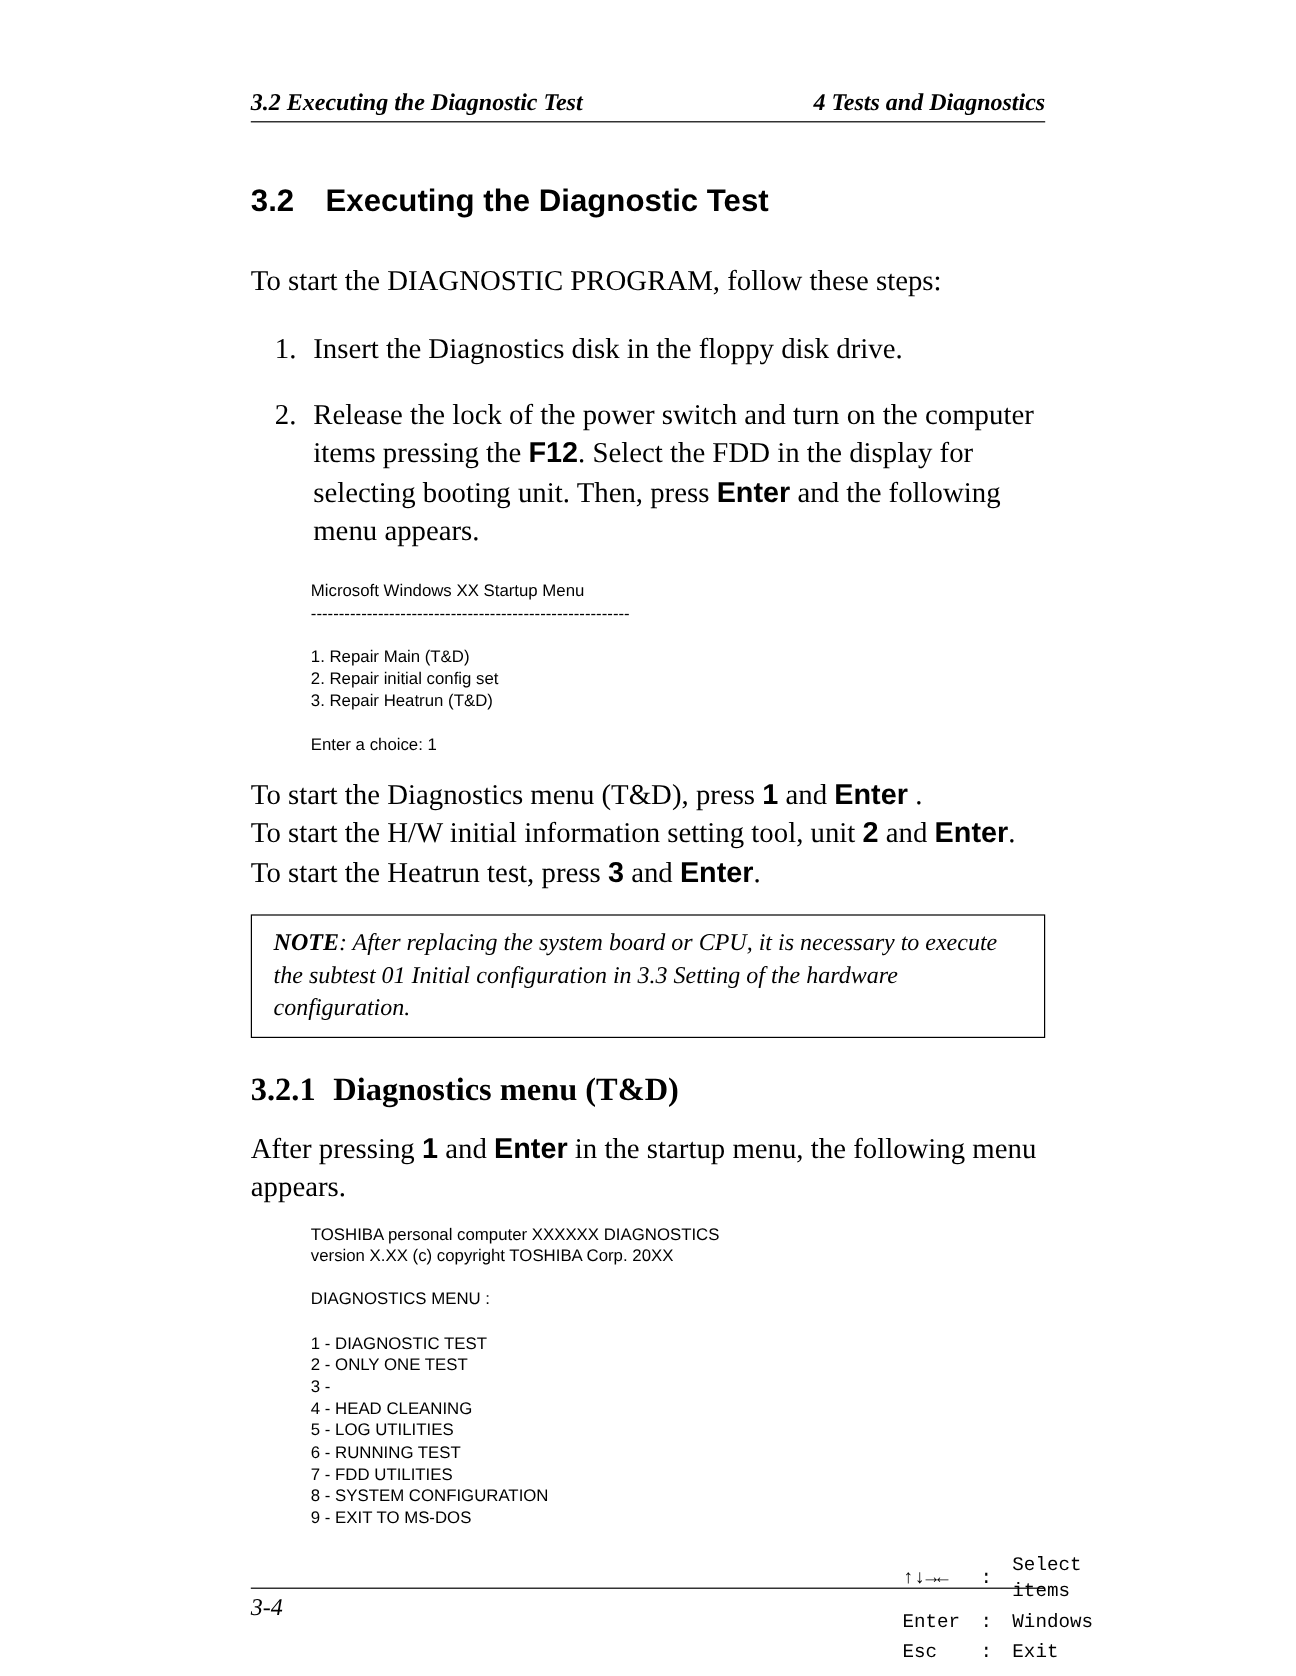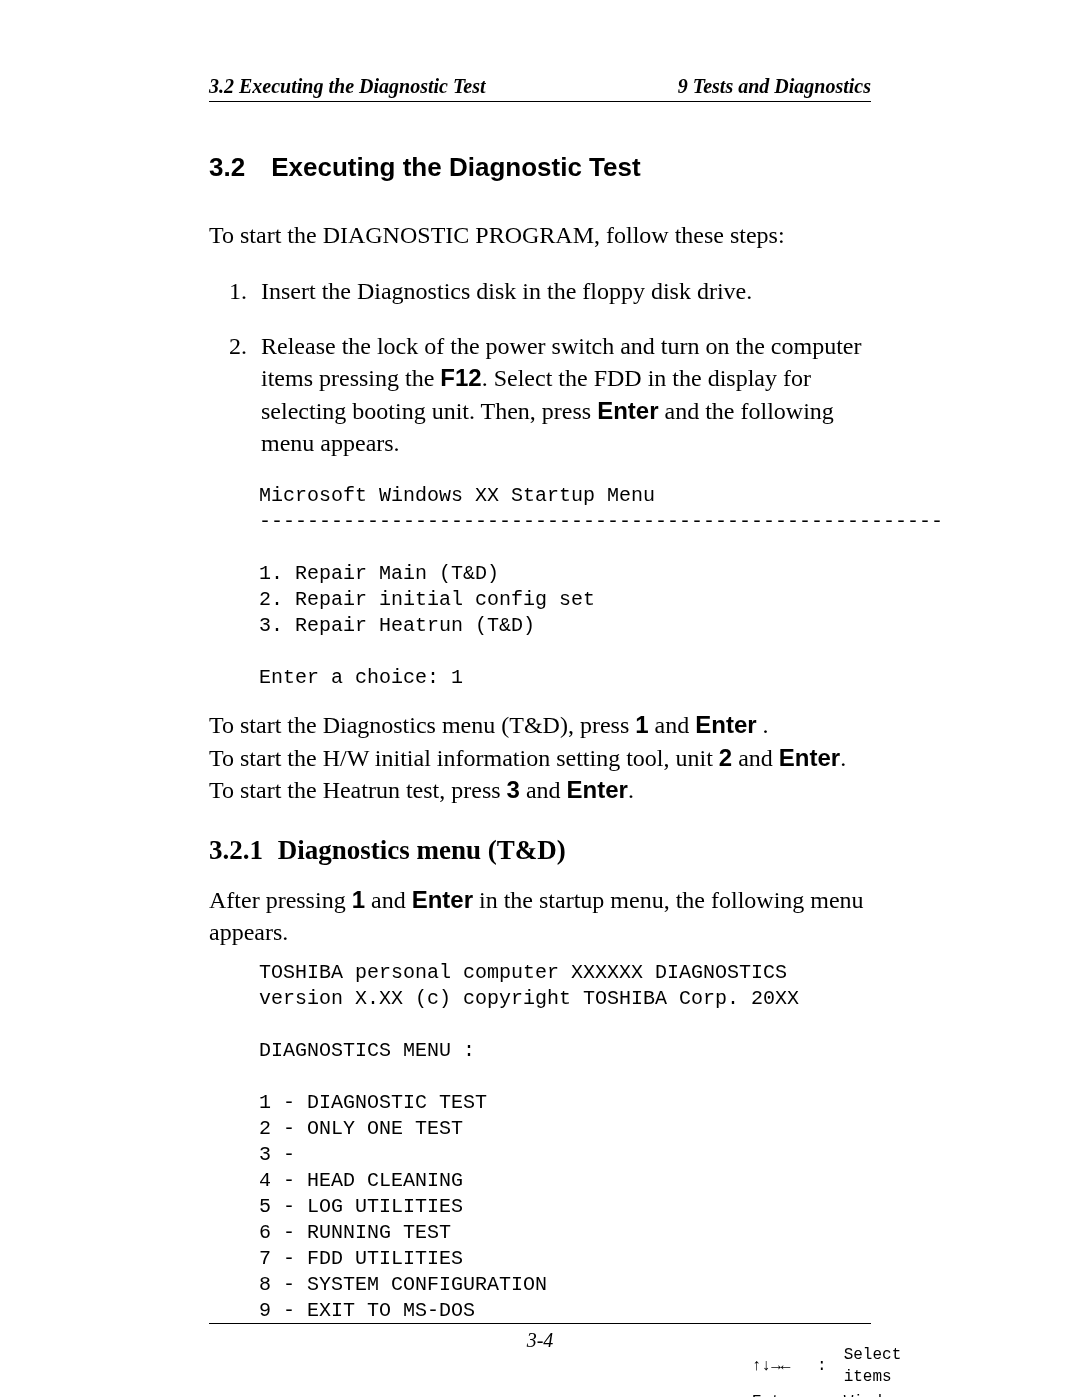--- a/index.html
+++ b/index.html
@@ -51,22 +51,22 @@
   ol.steps li {
     margin-bottom: 22px;
     padding-left: 8px;
     line-height: 1.35;
   }
   .bold-key {
     font-family: Arial, Helvetica, sans-serif;
     font-weight: bold;
   }
   pre.mono {
-    font-family: Liberation Mono, monospace;
-    font-size: 20px;
+    font-family: Liberation Sans, sans-serif;
+    font-size: 14px;
     line-height: 1.3;
     margin: 6px 0 18px 50px;
     white-space: pre;
   }
   .note-box {
     border: 1.5px solid #000;
     padding: 10px 18px;
     margin: 18px 0 26px 0;
     font-style: italic;
     font-size: 20px;
@@ -95,33 +95,33 @@
   }
   .legend td { padding-right: 14px; }
   .footer {
     position: absolute;
     left: 133px;
     right: 133px;
     bottom: 60px;
     border-top: 1.5px solid #000;
     padding-top: 5px;
     display: flex;
-    justify-content: center;
+    justify-content: space-between;
     font-style: italic;
     font-size: 20px;
   }
 </style>
 </head>
 <body>
 
 <div class="page">
 
   <div class="running-head">
     <span>3.2  Executing the Diagnostic Test</span>
-    <span>9  Tests and Diagnostics</span>
+    <span>4  Tests and Diagnostics</span>
   </div>
 
   <div class="section-title">
     <span class="num">3.2</span>
     <span>Executing the Diagnostic Test</span>
   </div>
 
   <p class="body-text">To start the DIAGNOSTIC PROGRAM, follow these steps:</p>
 
   <ol class="steps">
@@ -141,20 +141,23 @@
 3. Repair Heatrun (T&amp;D)
 
 Enter a choice: 1</pre>
 
   <div class="body-text" style="margin-top:0;">
     <span>To start the Diagnostics menu (T&amp;D), press </span><span class="bold-key">1</span><span> and </span><span class="bold-key">Enter</span><span> .</span><br>
     <span>To start the H/W initial information setting tool, unit </span><span class="bold-key">2</span><span> and </span><span class="bold-key">Enter</span><span>.</span><br>
     <span>To start the Heatrun test, press </span><span class="bold-key">3</span><span> and </span><span class="bold-key">Enter</span><span>.</span>
   </div>
 
+  <div class="note-box">
+    <span class="label">NOTE</span><span>: After replacing the system board or CPU, it is necessary to execute the subtest 01 Initial configuration in 3.3 Setting of the hardware configuration.</span>
+  </div>
 
   <div class="subsection-title">
     <span class="num">3.2.1</span>
     <span>Diagnostics menu (T&amp;D)</span>
   </div>
 
   <p class="body-text">
     <span>After pressing </span><span class="bold-key">1</span><span> and </span><span class="bold-key">Enter</span><span> in the startup menu, the following menu appears.</span>
   </p>
 

